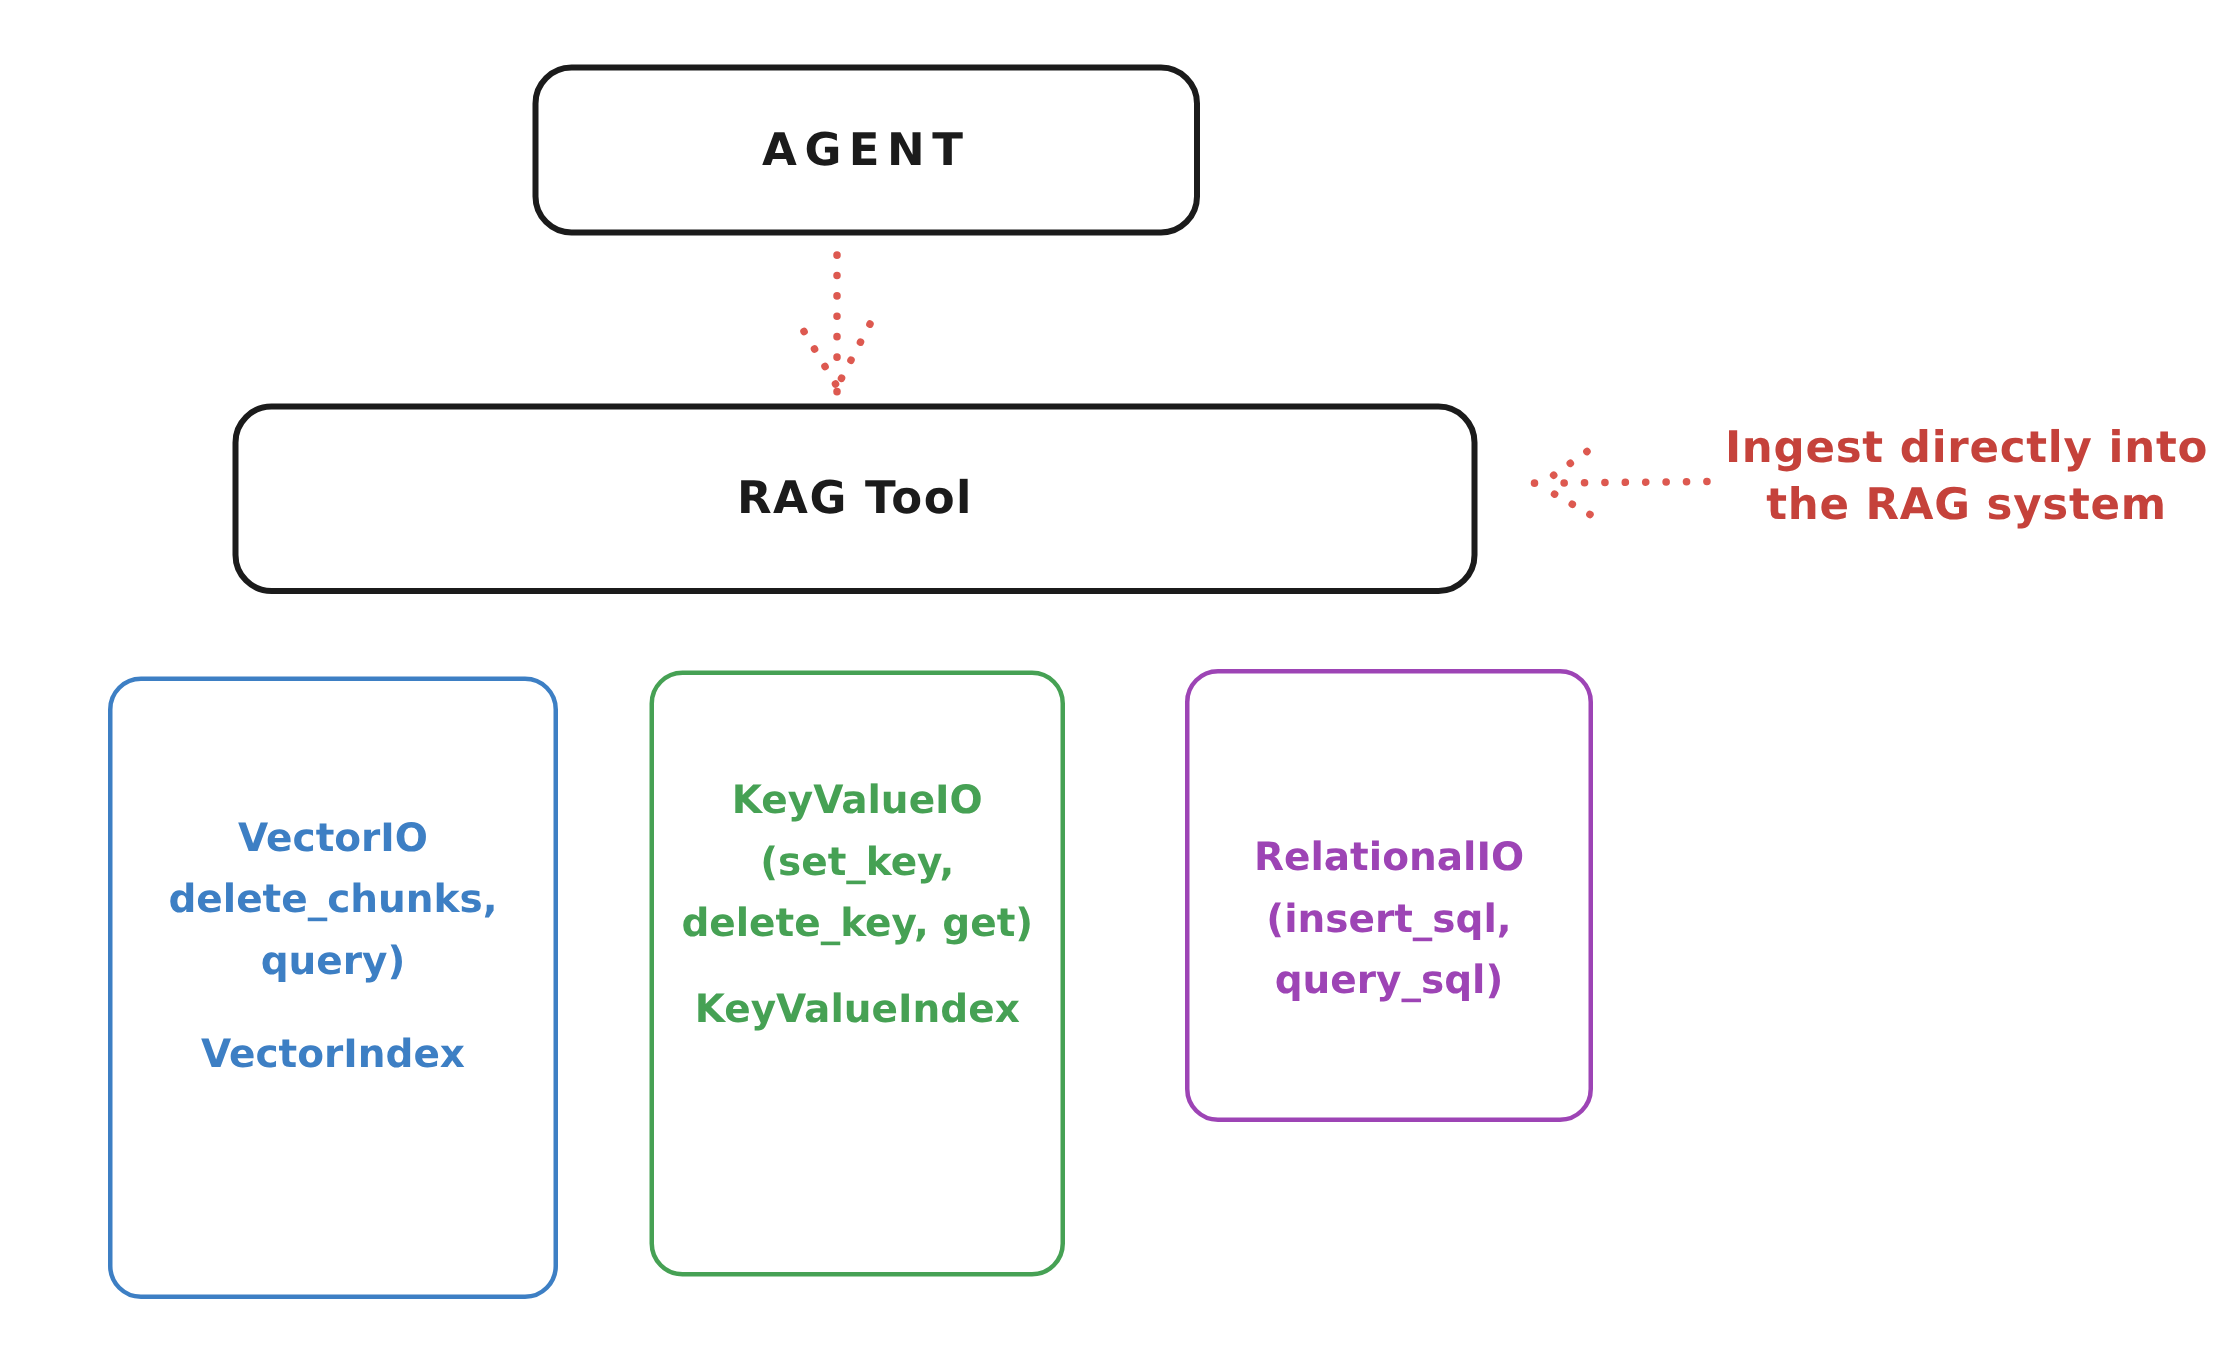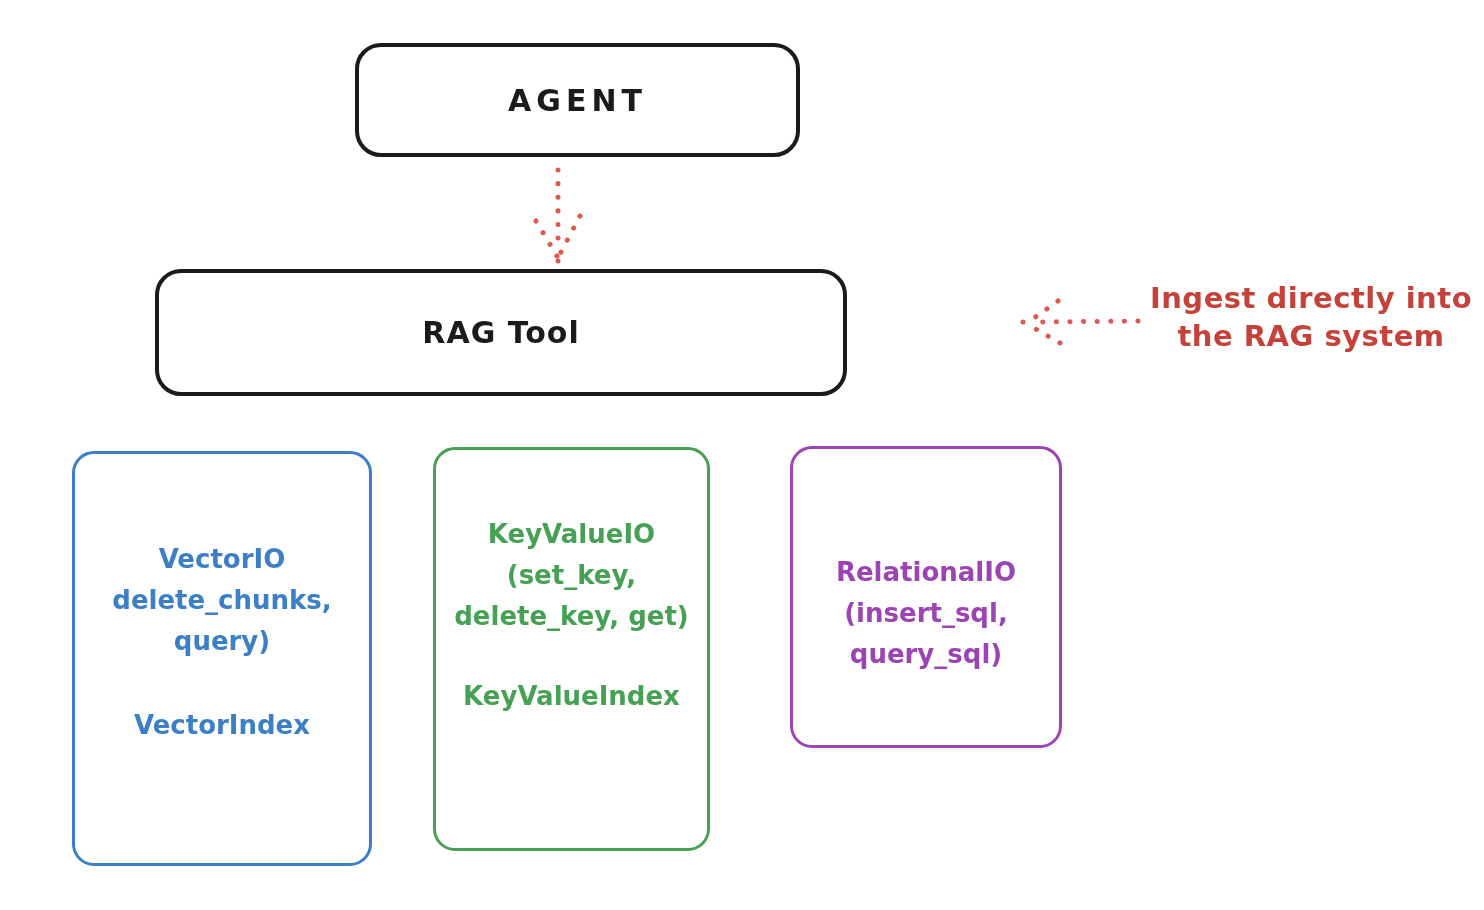--- a/index.html
+++ b/index.html
@@ -33,21 +33,21 @@
     width: 445px; height: 114px;
   }
   .agent-label {
     font-size: 30px;
     font-weight: 700;
     letter-spacing: 5px;
     color: #1b1b1b;
   }
   .rag-box {
     left: 155px; top: 269px;
-    width: 692px; height: 127px;
+    width: 830px; height: 127px;
   }
   .rag-label {
     font-size: 30px;
     font-weight: 600;
     letter-spacing: 1px;
     color: #1b1b1b;
   }
   .backend {
     position: absolute;
     box-sizing: border-box;
@@ -71,22 +71,22 @@
     left: 433px; top: 447px;
     width: 277px; height: 404px;
     padding-top: 64px;
   }
   .backend--relational {
     left: 790px; top: 446px;
     width: 272px; height: 302px;
     padding-top: 103px;
   }
   .backend .line { display: block; }
-  .backend .index-label--vector   { margin-top: 43px; }
-  .backend .index-label--keyvalue { margin-top: 39px; }
+  .backend .index-label--vector   { margin-top: 21px; }
+  .backend .index-label--keyvalue { margin-top: 16px; }
   .backend .index-label--relational { margin-top: 39px; }
 
   .annotation {
     position: absolute;
     left: 1143px; top: 279px;
     width: 336px;
     text-align: center;
     font-size: 29px;
     font-weight: 700;
     line-height: 38px;

